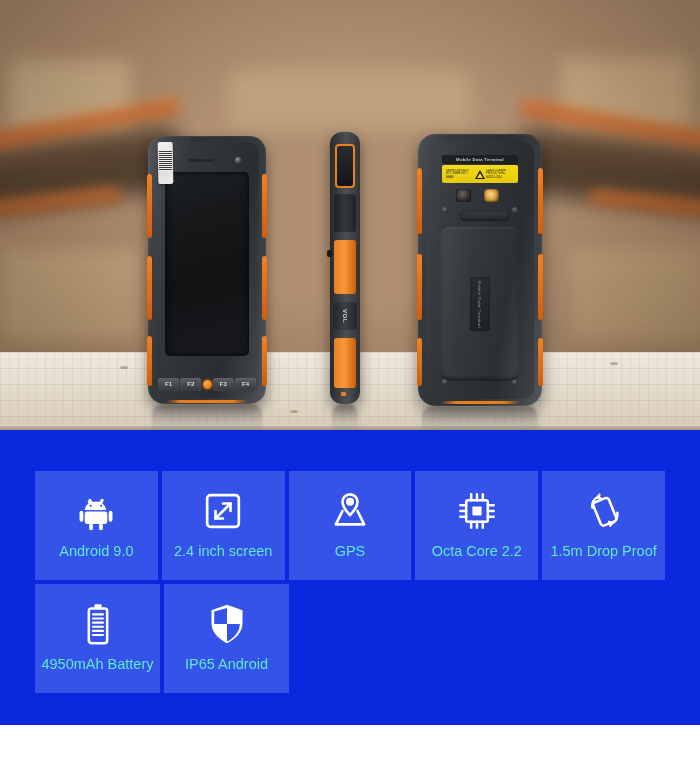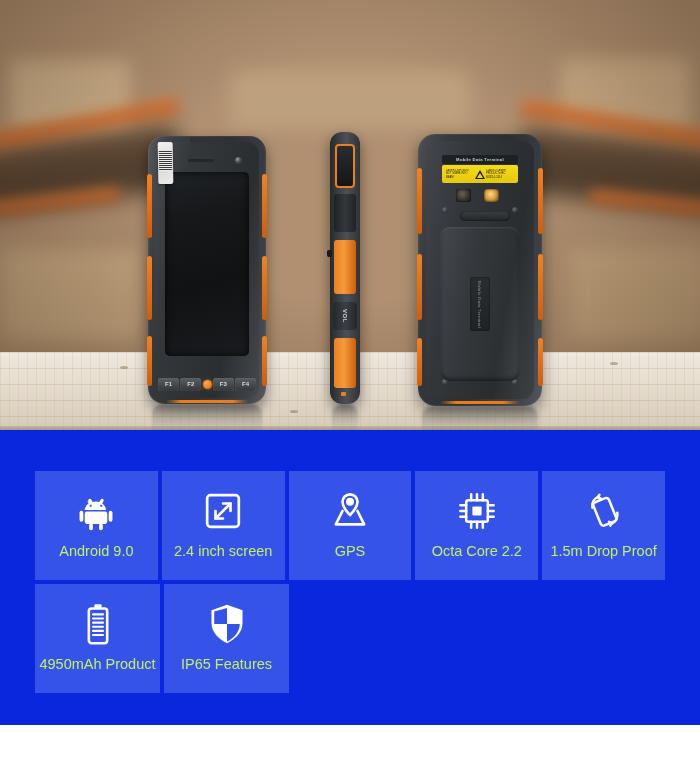--- a/index.html
+++ b/index.html
@@ -542,21 +542,21 @@
   }
   .tile-icon {
     height: 50px;
     display: flex;
     align-items: center;
     justify-content: center;
     margin-bottom: 8px;
   }
   .tile-icon svg { display: block; }
   .tile-label {
-    color: #bef264;
+    color: #5eead4;
     font-size: 14.5px;
     line-height: 1;
     text-align: right;
     white-space: nowrap;
   }
 </style>
 </head>
 <body>
 
 <div class="page">
@@ -733,29 +733,29 @@
 
 
       <div class="feature-tile">
         <div class="tile-icon">
           <svg width="26" height="44" viewBox="0 0 26 48" fill="none" stroke="#ffffff" stroke-width="2.8" stroke-linejoin="round">
             <rect x="3" y="7" width="20" height="38" rx="3"></rect>
             <rect x="9" y="2.5" width="8" height="4" rx="1.3" fill="#ffffff" stroke="none"></rect>
             <path d="M7.5 13.5h11M7.5 18h11M7.5 22.5h11M7.5 27h11M7.5 31.5h11M7.5 36h11" stroke-width="2.2" stroke-linecap="round"></path>
           </svg>
         </div>
-        <div class="tile-label">4950mAh Product</div>
+        <div class="tile-label">4950mAh Battery</div>
       </div>
 
       <div class="feature-tile">
         <div class="tile-icon">
           <svg width="38" height="42" viewBox="0 0 40 46" fill="#ffffff">
             <path d="M20 2 L37 8v14c0 10-7.5 17.5-17 22C10.5 39.5 3 32 3 22V8L20 2z"></path>
             <path d="M20 2 L37 8v14c0 10-7.5 17.5-17 22V2z" fill="#3553e8" opacity="0"></path>
             <path d="M20 5.5v17.5H6V9.2L20 5.5z" fill="#3553e8"></path>
             <path d="M20 23h14c0 8.6-6.4 15.3-14 19.3V23z" fill="#3553e8"></path>
           </svg>
         </div>
-        <div class="tile-label">IP65 Features</div>
+        <div class="tile-label">IP65 Android</div>
       </div>
     </div>
   </div>
 </div>
 
 </body></html>

